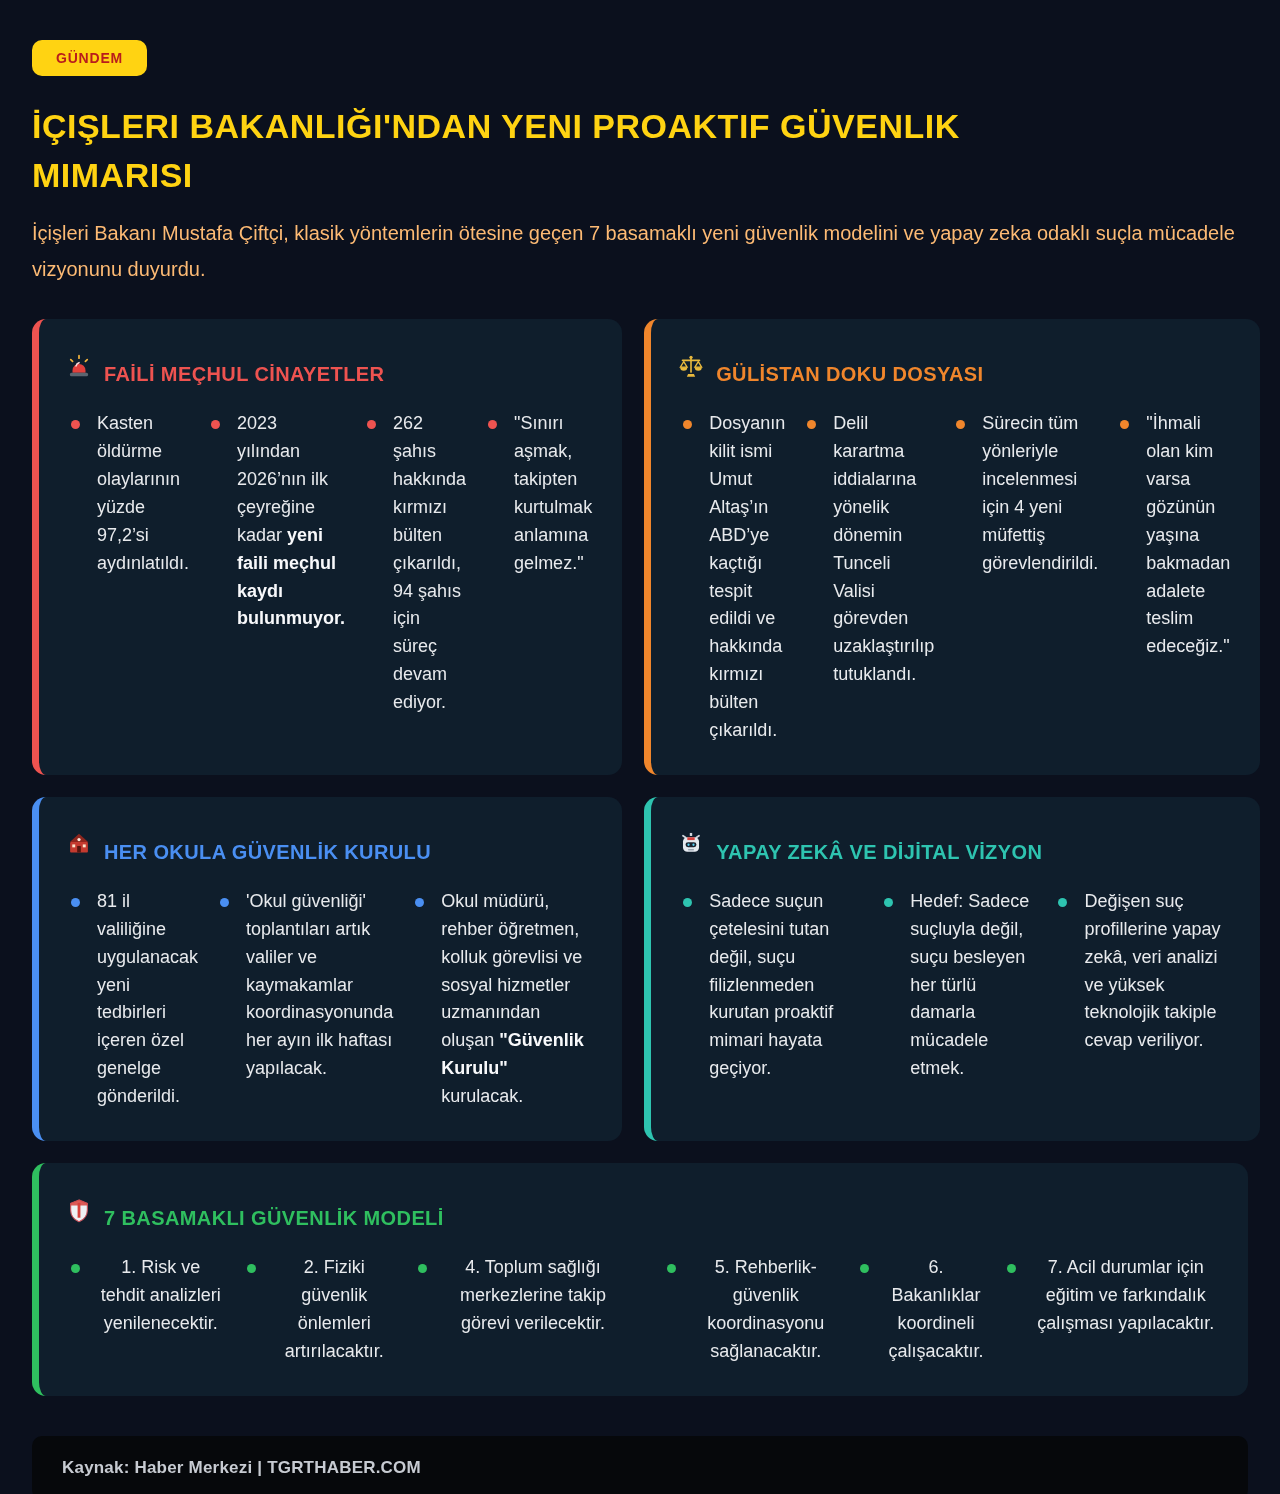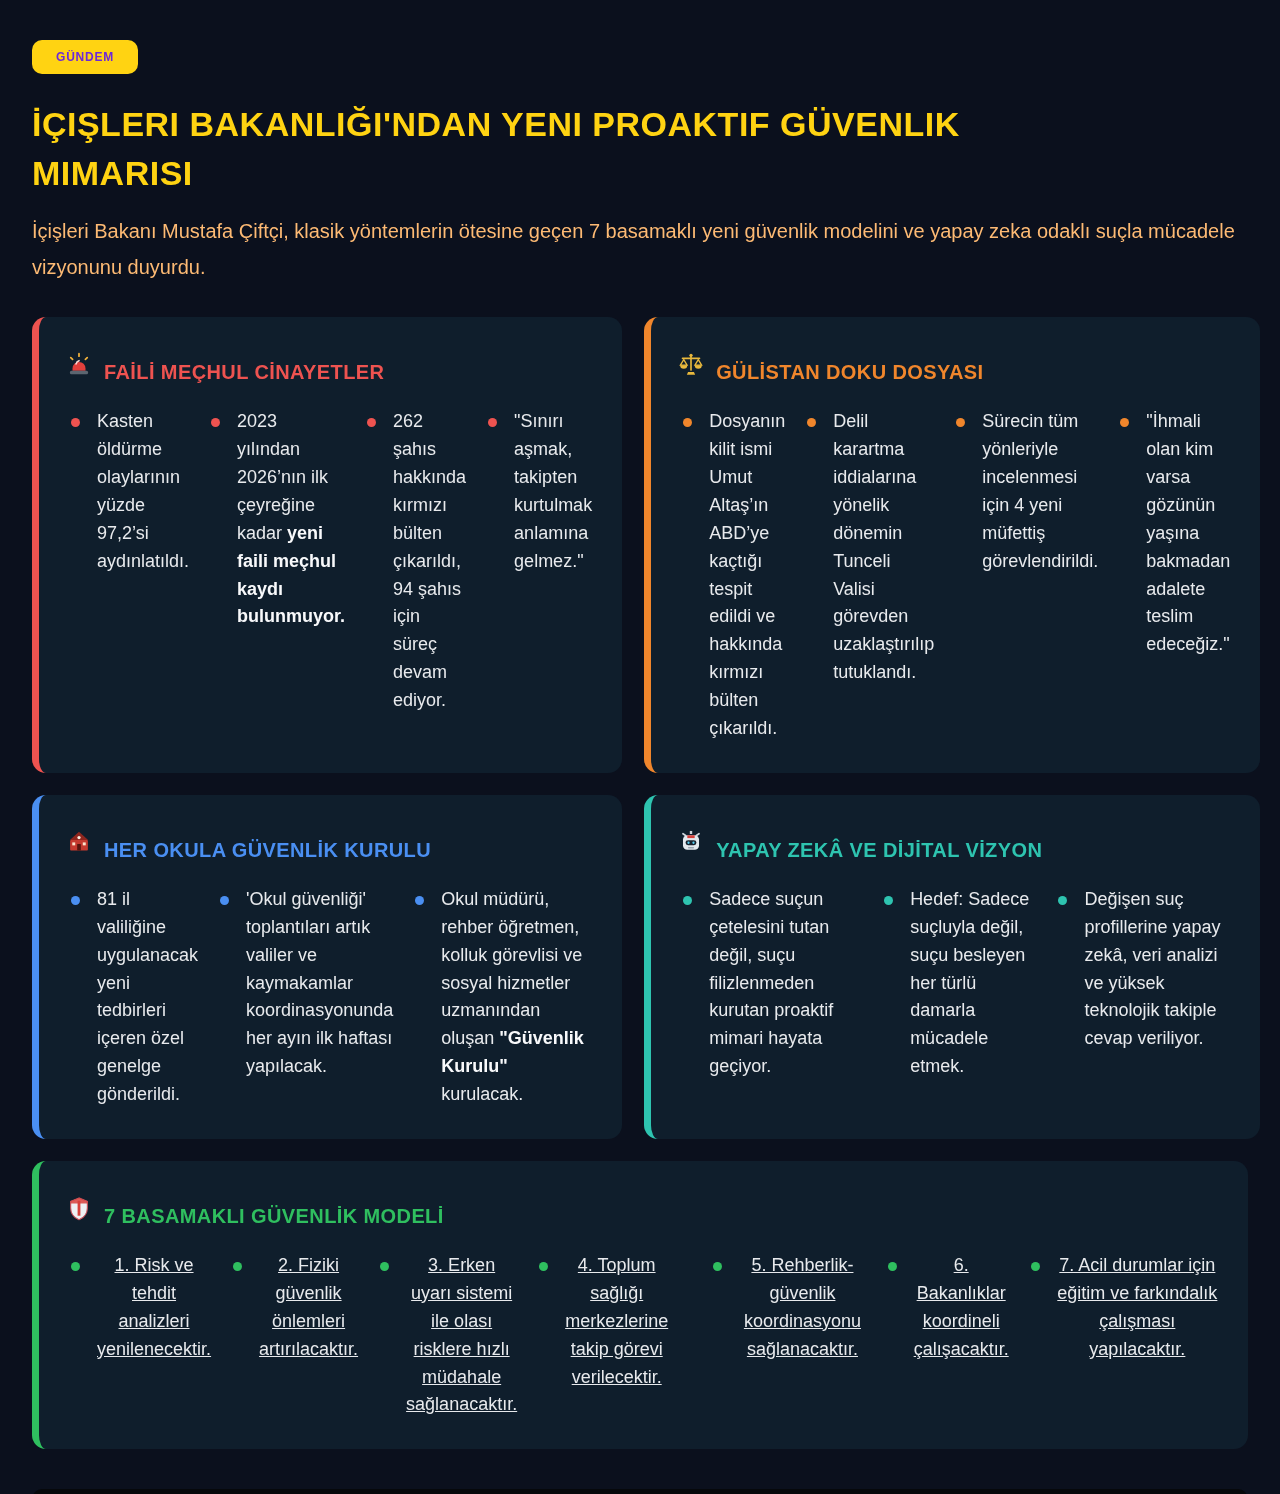--- a/index.html
+++ b/index.html
@@ -9,22 +9,22 @@
   *{box-sizing:border-box;}
   html,body{margin:0;padding:0;}
   body{
     width:1280px; min-height:1494px;
     background:var(--page-bg,#0B101D);
     font-family:"Liberation Sans","DejaVu Sans",sans-serif;
     color:var(--text,#E8EAED);
   }
   .page{width:1280px; padding:40px 32px 36px;}
   .badge{
-    display:inline-block; background:var(--yellow,#FFD312); color:#6d28d9;
-    font-size:12px; font-weight:800; letter-spacing:.8px;
+    display:inline-block; background:var(--yellow,#FFD312); color:#b91c1c;
+    font-size:14px; font-weight:800; letter-spacing:.8px;
     padding:10px 24px; border-radius:10px;
   }
   .title{
     color:var(--yellow,#FFD312); font-size:34px; font-weight:700;
     line-height:1.43; letter-spacing:.5px; margin:26px 0 16px; max-width:1080px;
   }
   .subtitle{
     color:#fdba74; font-size:20px; line-height:1.8; margin:0 0 32px; max-width:1216px;
   }
   .grid{display:grid; grid-template-columns:1fr 1fr; gap:22px;}
@@ -43,21 +43,21 @@
   }
   ul.bullets{list-style:none; margin:0; padding:0; display:flex; flex-direction:row; gap:17px;}
   .bullet{display:flex; align-items:flex-start; gap:17px;}
   .dot{
     flex:0 0 auto; width:9px; height:9px; border-radius:50%;
     background:var(--accent,#ccc); margin-top:10px; margin-left:5px;
   }
   .bt{margin:0; font-size:18px; line-height:1.55; color:#E8EAED;}
   .hl{font-weight:700; color:#F8F9FB;}
   .hl:empty{display:none;}
-  .cols{display:grid; grid-template-columns:1fr 1fr; column-gap:40px; align-items:start;text-decoration:underline;}
+  .cols{display:grid; grid-template-columns:1fr 1fr; column-gap:40px; align-items:start;}
   .footer{
     margin-top:40px; background:var(--footer-bg,#06080B);
     border-radius:10px; padding:22px 30px;
   }
   .footer-text{color:#C7CBD2; font-size:17px; font-weight:700; letter-spacing:.2px;text-align:right;}
 </style>
 </head>
 <body>
 
 <div class="page">
@@ -221,24 +221,20 @@
         <li class="bullet">
           <span class="dot"></span>
           <p class="bt"><span>1. Risk ve tehdit analizleri yenilenecektir.</span></p>
         </li>
         <li class="bullet">
           <span class="dot"></span>
           <p class="bt"><span>2. Fiziki güvenlik önlemleri artırılacaktır.</span></p>
         </li>
         <li class="bullet">
           <span class="dot"></span>
-          <p class="bt"><span>3. Erken uyarı sistemi ile olası risklere hızlı müdahale sağlanacaktır.</span></p>
-        </li>
-        <li class="bullet">
-          <span class="dot"></span>
           <p class="bt"><span>4. Toplum sağlığı merkezlerine takip görevi verilecektir.</span></p>
         </li>
       </ul>
       <ul class="bullets">
         <li class="bullet">
           <span class="dot"></span>
           <p class="bt"><span>5. Rehberlik-güvenlik koordinasyonu sağlanacaktır.</span></p>
         </li>
         <li class="bullet">
           <span class="dot"></span>

